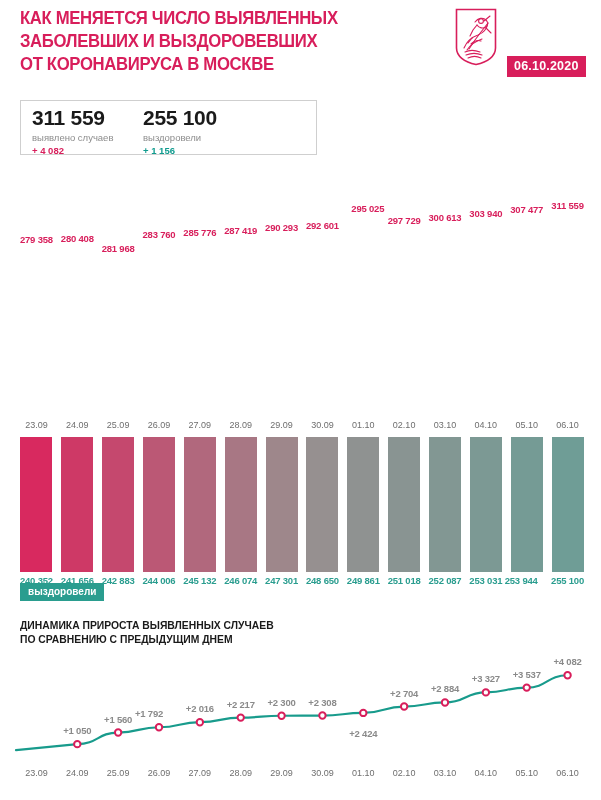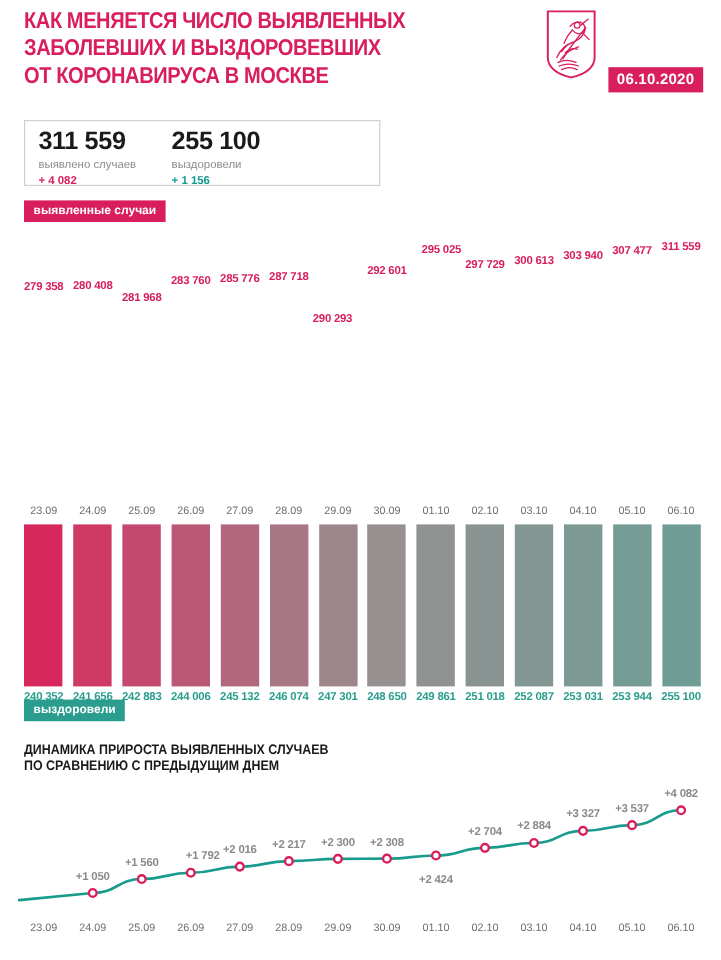--- a/index.html
+++ b/index.html
@@ -123,38 +123,37 @@
       <div class="cap">выявлено случаев</div>
       <div class="dlt">+ 4 082</div>
     </div>
     <div class="stat s2">
       <div class="num">255 100</div>
       <div class="cap">выздоровели</div>
       <div class="dlt">+ 1 156</div>
     </div>
   </div>
 
-  <div class="tag tag-cases">выявленные случаи</div>
   <div class="tag tag-rec">выздоровели</div>
 
   <div class="chart-cases" id="chart-cases">
       <div class="bar" style="left: 20.4286px; width: 32px; height: 172px;"></div>
       <div class="vlabel" style="left: 15.4286px; top: 39px; width: 42px; text-align: center;">279 358</div>
       <div class="bar" style="left: 61.2857px; width: 32px; height: 173.109px;"></div>
       <div class="vlabel" style="left: 56.2857px; top: 37.8913px; width: 42px; text-align: center;">280 408</div>
       <div class="bar" style="left: 102.143px; width: 32px; height: 174.756px;"></div>
       <div class="vlabel" style="left: 97.1429px; top: 36.2442px; width: 42px; text-align: center; margin-top: 12px;">281 968</div>
       <div class="bar" style="left: 143px; width: 32px; height: 176.648px;"></div>
       <div class="vlabel" style="left: 138px; top: 34.3521px; width: 42px; text-align: center;">283 760</div>
       <div class="bar" style="left: 183.857px; width: 32px; height: 178.777px;"></div>
       <div class="vlabel" style="left: 178.857px; top: 32.2234px; width: 42px; text-align: center;">285 776</div>
       <div class="bar" style="left: 224.714px; width: 32px; height: 181.117px;"></div>
-      <div class="vlabel" style="left: 219.714px; top: 29.8826px; width: 42px; text-align: center;">287 718</div>
+      <div class="vlabel" style="left: 219.714px; top: 29.8826px; width: 42px; text-align: center;">287 419</div>
       <div class="bar" style="left: 265.571px; width: 32px; height: 183.546px;"></div>
-      <div class="vlabel" style="left: 260.571px; top: 27.4541px; width: 42px;  margin-top: 38px;">290 293</div>
+      <div class="vlabel" style="left: 260.571px; top: 27.4541px; width: 42px; text-align: center;">290 293</div>
       <div class="bar" style="left: 306.429px; width: 32px; height: 185.983px;"></div>
       <div class="vlabel" style="left: 301.429px; top: 25.0171px; width: 42px; text-align: center;">292 601</div>
       <div class="bar" style="left: 347.286px; width: 32px; height: 188.542px;"></div>
       <div class="vlabel" style="left: 342.286px; top: 8px; width: 42px; text-align: right;">295 025</div>
       <div class="bar" style="left: 388.143px; width: 32px; height: 191.397px;"></div>
       <div class="vlabel" style="left: 383.143px; top: 19.6027px; width: 42px; text-align: center;">297 729</div>
       <div class="bar" style="left: 429px; width: 32px; height: 194.442px;"></div>
       <div class="vlabel" style="left: 424px; top: 16.5575px; width: 42px; text-align: center;">300 613</div>
       <div class="bar" style="left: 469.857px; width: 32px; height: 197.955px;"></div>
       <div class="vlabel" style="left: 464.857px; top: 13.0447px; width: 42px; text-align: center;">303 940</div>
@@ -201,21 +200,21 @@
       <div class="vlabel vlabel-rec" style="left: 96.1429px; top: 138px; width: 44px; text-align: center;">242 883</div>
       <div class="vlabel vlabel-rec" style="left: 137px; top: 138px; width: 44px; text-align: center;">244 006</div>
       <div class="vlabel vlabel-rec" style="left: 177.857px; top: 138px; width: 44px; text-align: center;">245 132</div>
       <div class="vlabel vlabel-rec" style="left: 218.714px; top: 138px; width: 44px; text-align: center;">246 074</div>
       <div class="vlabel vlabel-rec" style="left: 259.571px; top: 138px; width: 44px; text-align: center;">247 301</div>
       <div class="vlabel vlabel-rec" style="left: 300.429px; top: 138px; width: 44px; text-align: center;">248 650</div>
       <div class="vlabel vlabel-rec" style="left: 341.286px; top: 138px; width: 44px; text-align: center;">249 861</div>
       <div class="vlabel vlabel-rec" style="left: 382.143px; top: 138px; width: 44px; text-align: center;">251 018</div>
       <div class="vlabel vlabel-rec" style="left: 423px; top: 138px; width: 44px; text-align: center;">252 087</div>
       <div class="vlabel vlabel-rec" style="left: 463.857px; top: 138px; width: 44px; text-align: center;">253 031</div>
-      <div class="vlabel vlabel-rec" style="left: 504.714px; top: 138px; width: 44px; text-align: center;">253 944</div>
+      <div class="vlabel vlabel-rec" style="left: 504.714px; top: 138px; width: 44px; text-align: left;">253 944</div>
       <div class="vlabel vlabel-rec" style="left: 545.571px; top: 138px; width: 44px; text-align: center;">255 100</div>
     </div>
 
   <div class="lc-title">
     <div>ДИНАМИКА ПРИРОСТА ВЫЯВЛЕННЫХ СЛУЧАЕВ</div>
     <div>ПО СРАВНЕНИЮ С ПРЕДЫДУЩИМ ДНЕМ</div>
   </div>
   <div class="linechart" id="linechart">
       <svg width="601" height="160" style="position: absolute; left: 0px; top: 0px;">
         <path d="M 16 110.13636363636364 L 77.28571428571428 104.13636363636364 C 97.71428571428571 104.13636363636364 97.71428571428571 92.54545454545455 118.14285714285714 92.54545454545455 C 138.57142857142856 92.54545454545455 138.57142857142856 87.27272727272728 158.99999999999997 87.27272727272728 C 179.4285714285714 87.27272727272728 179.4285714285714 82.18181818181819 199.85714285714283 82.18181818181819 C 220.28571428571428 82.18181818181819 220.28571428571428 77.61363636363636 240.7142857142857 77.61363636363636 C 261.1428571428571 77.61363636363636 261.1428571428571 75.72727272727272 281.57142857142856 75.72727272727272 C 302 75.72727272727272 302 75.54545454545455 322.42857142857144 75.54545454545455 C 342.8571428571429 75.54545454545455 342.8571428571429 72.9090909090909 363.2857142857143 72.9090909090909 C 383.71428571428567 72.9090909090909 383.71428571428567 66.54545454545455 404.1428571428571 66.54545454545455 C 424.57142857142856 66.54545454545455 424.57142857142856 62.45454545454545 445 62.45454545454545 C 465.42857142857144 62.45454545454545 465.42857142857144 52.38636363636364 485.85714285714283 52.38636363636364 C 506.2857142857142 52.38636363636364 506.2857142857142 47.61363636363636 526.7142857142857 47.61363636363636 C 547.1428571428571 47.61363636363636 547.1428571428571 35.22727272727272 567.5714285714286 35.22727272727272" fill="none" stroke="#189b8c" stroke-width="2.2" stroke-linecap="round"></path>
@@ -228,21 +227,21 @@
         <circle cx="322.42857142857144" cy="75.54545454545455" r="3.2" fill="#ffffff" stroke="#d81e5b" stroke-width="2"></circle>
         <circle cx="363.2857142857143" cy="72.9090909090909" r="3.2" fill="#ffffff" stroke="#d81e5b" stroke-width="2"></circle>
         <circle cx="404.1428571428571" cy="66.54545454545455" r="3.2" fill="#ffffff" stroke="#d81e5b" stroke-width="2"></circle>
         <circle cx="445" cy="62.45454545454545" r="3.2" fill="#ffffff" stroke="#d81e5b" stroke-width="2"></circle>
         <circle cx="485.85714285714283" cy="52.38636363636364" r="3.2" fill="#ffffff" stroke="#d81e5b" stroke-width="2"></circle>
         <circle cx="526.7142857142857" cy="47.61363636363636" r="3.2" fill="#ffffff" stroke="#d81e5b" stroke-width="2"></circle>
         <circle cx="567.5714285714286" cy="35.22727272727272" r="3.2" fill="#ffffff" stroke="#d81e5b" stroke-width="2"></circle>
       </svg>
       <div class="lc-point-label" style="left: 53.2857px; top: 85.1364px; width: 48px; text-align: center;">+1 050</div>
       <div class="lc-point-label" style="left: 94.1429px; top: 73.5455px; width: 48px; text-align: center;">+1 560</div>
-      <div class="lc-point-label" style="left: 135px; top: 68.2727px; width: 48px; text-align: right;">+1 792</div>
+      <div class="lc-point-label" style="left: 135px; top: 68.2727px; width: 48px; text-align: left;">+1 792</div>
       <div class="lc-point-label" style="left: 175.857px; top: 63.1818px; width: 48px; text-align: center;">+2 016</div>
       <div class="lc-point-label" style="left: 216.714px; top: 58.6136px; width: 48px; text-align: center;">+2 217</div>
       <div class="lc-point-label" style="left: 257.571px; top: 56.7273px; width: 48px; text-align: center;">+2 300</div>
       <div class="lc-point-label" style="left: 298.429px; top: 56.5455px; width: 48px; text-align: center;">+2 308</div>
       <div class="lc-point-label" style="left: 339.286px; top: 53.9091px; width: 48px; text-align: center; margin-top: 34px;">+2 424</div>
       <div class="lc-point-label" style="left: 380.143px; top: 47.5455px; width: 48px; text-align: center;">+2 704</div>
       <div class="lc-point-label" style="left: 421px; top: 43.4545px; width: 48px; text-align: center;">+2 884</div>
       <div class="lc-point-label" style="left: 461.857px; top: 33.3864px; width: 48px; text-align: center;">+3 327</div>
       <div class="lc-point-label" style="left: 502.714px; top: 28.6136px; width: 48px; text-align: center;">+3 537</div>
       <div class="lc-point-label" style="left: 543.571px; top: 16.2273px; width: 48px; text-align: center;">+4 082</div>

